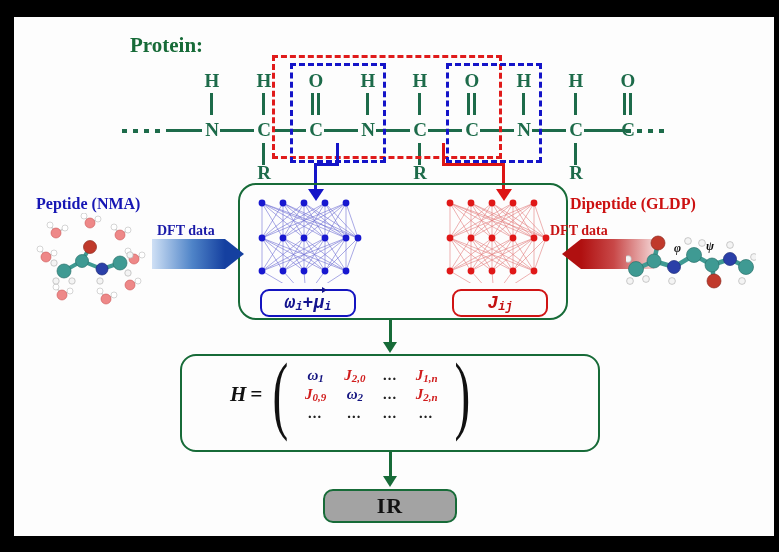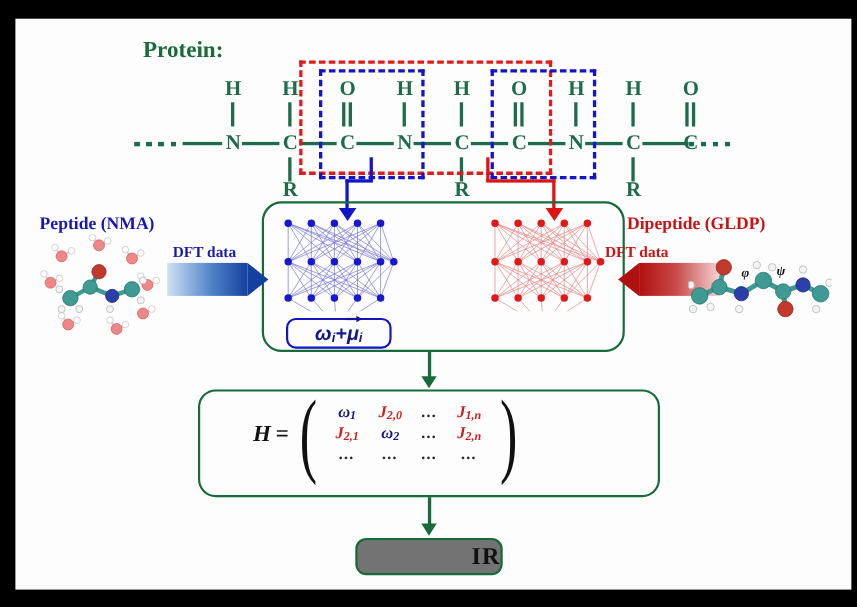--- a/index.html
+++ b/index.html
@@ -108,22 +108,22 @@
     box-sizing: border-box;
     border: 2.5px solid #176b38;
     border-radius: 16px;
     background: #fdfdfd;
   }
   .ir-box {
     position: absolute;
     box-sizing: border-box;
     border: 2.5px solid #176b38;
     border-radius: 10px;
-    background: #737373;
-    display: flex; align-items: center; justify-content: flex-end;
+    background: #a3a3a3;
+    display: flex; align-items: center; justify-content: center;
   }
   .ir-label {
     color: #111;
     font-weight: bold;
     font-size: 22px;
     letter-spacing: 1px;
     font-family: "Liberation Serif", serif;
   }
 
   
@@ -133,21 +133,21 @@
     border-radius: 9px;
     background: #fdfdfd;
     display: flex; align-items: center; justify-content: center;
     white-space: nowrap;
   }
   .valbox.blue { border: 2.5px solid #1414c0; color: #15158f; }
   .valbox.red  { border: 2.5px solid #d01414; color: #c41111; }
   .valbox span {
     font-weight: bold; font-style: italic;
     font-size: 18px;
-    font-family: Liberation Sans, sans-serif;
+    font-family: Liberation Mono, monospace;
   }
   .vec { position: relative; display: inline-block; }
   .vec::after {
     content: "";
     position: absolute;
     left: 0px; right: -2px; top: -4px;
     height: 2px; background: currentColor;
   }
   .vec::before {
     content: "";
@@ -504,20 +504,25 @@
           <circle cx="75" cy="78" r="3.4"></circle>
         <circle cx="96" cy="78" r="3.4"></circle>
       </g>
     </svg>
 
     <div class="valbox blue" style="left:246px; top:272px; width:96px; height:28px;">
       <span>
         <i>ω</i><i class="sub">i</i><i>+</i><i class="vec">μ</i><i class="sub">i</i>
       </span>
     </div>
+    <div class="valbox red" style="left:438px; top:272px; width:96px; height:28px;">
+      <span>
+        <i>J</i><i class="sub">ij</i>
+      </span>
+    </div>
 
     <div class="dft-text blue" style="left:143px; top:206px;">DFT data</div>
     <div class="blockarrow ba-blue" style="left:138px; top:222px; width:92px; height:30px;">
       <div class="shaft" style="left:0; width:73px;"></div>
       <div class="tip" style="left:73px; top:0;"></div>
     </div>
 
     <div class="dft-text red" style="left:536px; top:206px;">DFT data</div>
     <div class="blockarrow ba-red" style="left:548px; top:222px; width:92px; height:30px;">
       <div class="shaft" style="left:19px; width:73px;"></div>
@@ -636,21 +641,21 @@
         <span class="paren">(</span>
         <table class="matrix">
           <tbody>
             <tr>
               <td class="w"><i>ω</i><i class="idx">1</i></td>
               <td class="j"><i>J</i><i class="idx">2,0</i></td>
               <td class="dd"><i>...</i></td>
               <td class="j"><i>J</i><i class="idx">1,n</i></td>
             </tr>
             <tr>
-              <td class="j"><i>J</i><i class="idx">2,1</i></td>
+              <td class="j"><i>J</i><i class="idx">0,9</i></td>
               <td class="w"><i>ω</i><i class="idx">2</i></td>
               <td class="dd"><i>...</i></td>
               <td class="j"><i>J</i><i class="idx">2,n</i></td>
             </tr>
             <tr>
               <td class="dd"><i>...</i></td>
               <td class="dd"><i>...</i></td>
               <td class="dd"><i>...</i></td>
               <td class="dd"><i>...</i></td>
             </tr>

